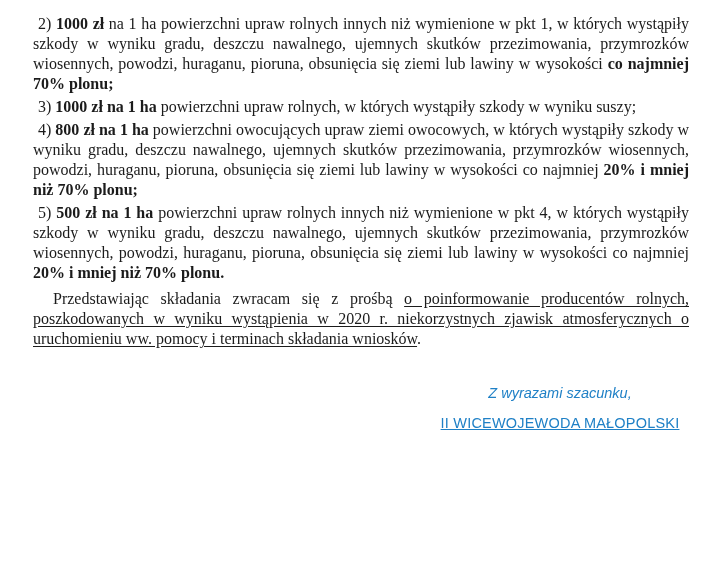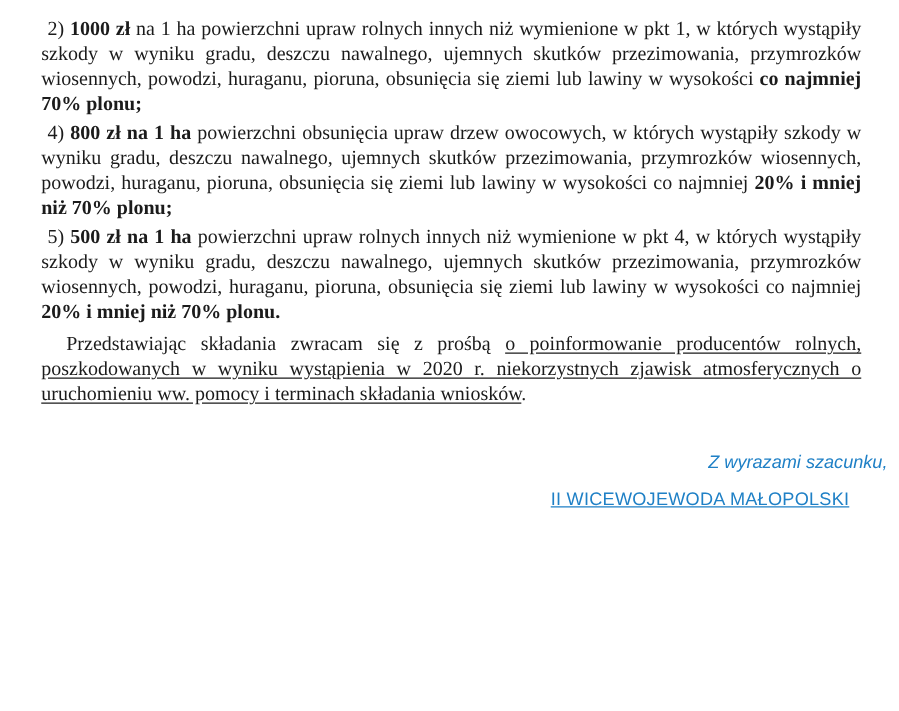--- a/index.html
+++ b/index.html
@@ -40,32 +40,33 @@
   .signature {
     margin-top: 36px;
     margin-left: 377px;
     width: 300px;
     text-align: center;
     font-family: "Liberation Sans", sans-serif;
     font-size: 14.5px;
     line-height: 16.5px;
   }
   .signature p { margin: 0 0 13px 0; }
-  .sig-closing { font-style: italic; text-align: right; }
+  .sig-closing { font-style: italic; }
   .sig-title { letter-spacing: 0.2px; text-decoration: underline; }
 </style>
 </head>
 <body>
 
 <div class="doc">
 
   <p class="para item"><span>2) </span><span class="b">1000 zł</span><span> na 1 ha powierzchni upraw rolnych innych niż wymienione w pkt 1, w których wystąpiły szkody w wyniku gradu, deszczu nawalnego, ujemnych skutków przezimowania, przymrozków wiosennych, powodzi, huraganu, pioruna, obsunięcia się ziemi lub lawiny w wysokości </span><span class="b">co najmniej 70% plonu;</span></p>
 
+  <p class="para item"><span>3) </span><span class="b">1000 zł na 1 ha</span><span> powierzchni upraw rolnych, w których wystąpiły szkody w wyniku suszy;</span></p>
 
-  <p class="para item"><span>4) </span><span class="b">800 zł na 1 ha</span><span> powierzchni obsunięcia upraw drzew owocowych, w których wystąpiły szkody w wyniku gradu, deszczu nawalnego, ujemnych skutków przezimowania, przymrozków wiosennych, powodzi, huraganu, pioruna, obsunięcia się ziemi lub lawiny w wysokości co najmniej </span><span class="b">20% i mniej niż 70% plonu;</span></p>
+  <p class="para item"><span>4) </span><span class="b">800 zł na 1 ha</span><span> powierzchni owocujących upraw ziemi owocowych, w których wystąpiły szkody w wyniku gradu, deszczu nawalnego, ujemnych skutków przezimowania, przymrozków wiosennych, powodzi, huraganu, pioruna, obsunięcia się ziemi lub lawiny w wysokości co najmniej </span><span class="b">20% i mniej niż 70% plonu;</span></p>
 
   <p class="para item"><span>5) </span><span class="b">500 zł na 1 ha</span><span> powierzchni upraw rolnych innych niż wymienione w pkt 4, w których wystąpiły szkody w wyniku gradu, deszczu nawalnego, ujemnych skutków przezimowania, przymrozków wiosennych, powodzi, huraganu, pioruna, obsunięcia się ziemi lub lawiny w wysokości co najmniej </span><span class="b">20% i mniej niż 70% plonu.</span></p>
 
 
   <p class="para body-indent"><span>Przedstawiając składania zwracam się z prośbą </span><span class="u">o poinformowanie producentów rolnych, poszkodowanych w wyniku wystąpienia w 2020 r. niekorzystnych zjawisk atmosferycznych o uruchomieniu ww. pomocy i terminach składania wniosków</span><span>.</span></p>
 
   <div class="signature" style="color: rgb(31, 128, 198);">
     <p class="sig-closing">Z wyrazami szacunku,</p>
     <p class="sig-title">II WICEWOJEWODA MAŁOPOLSKI</p>
   </div>

